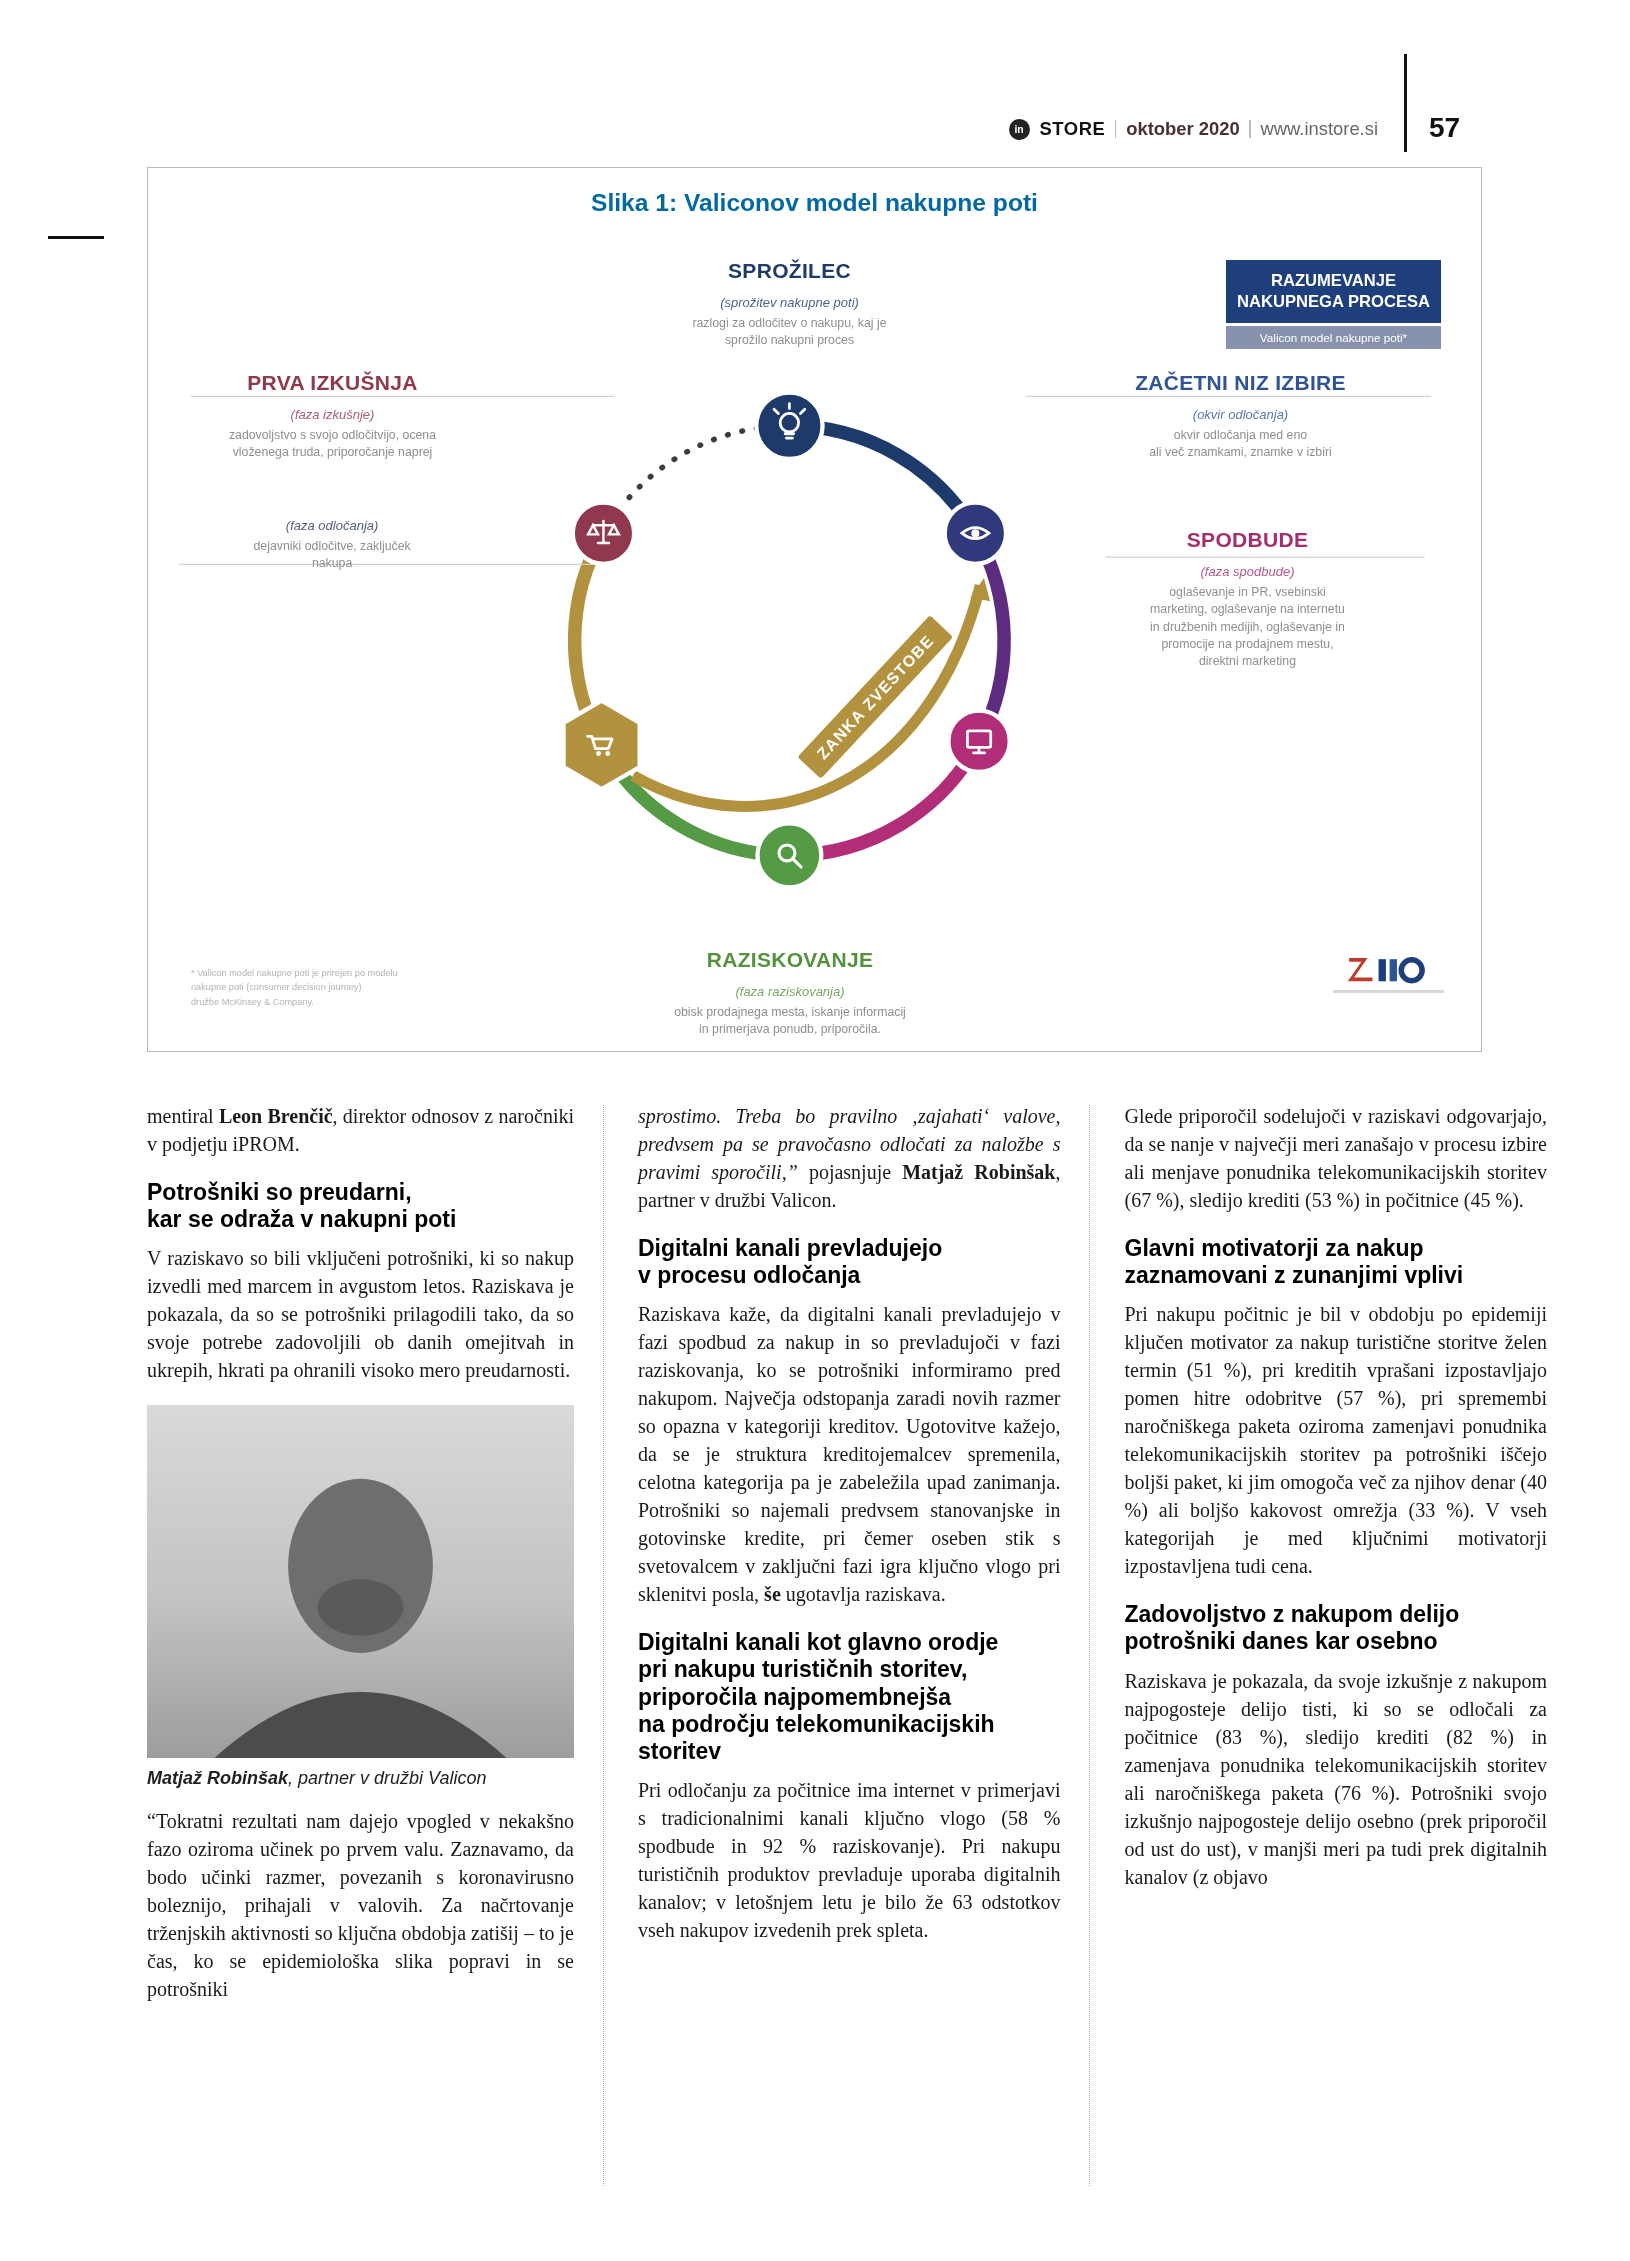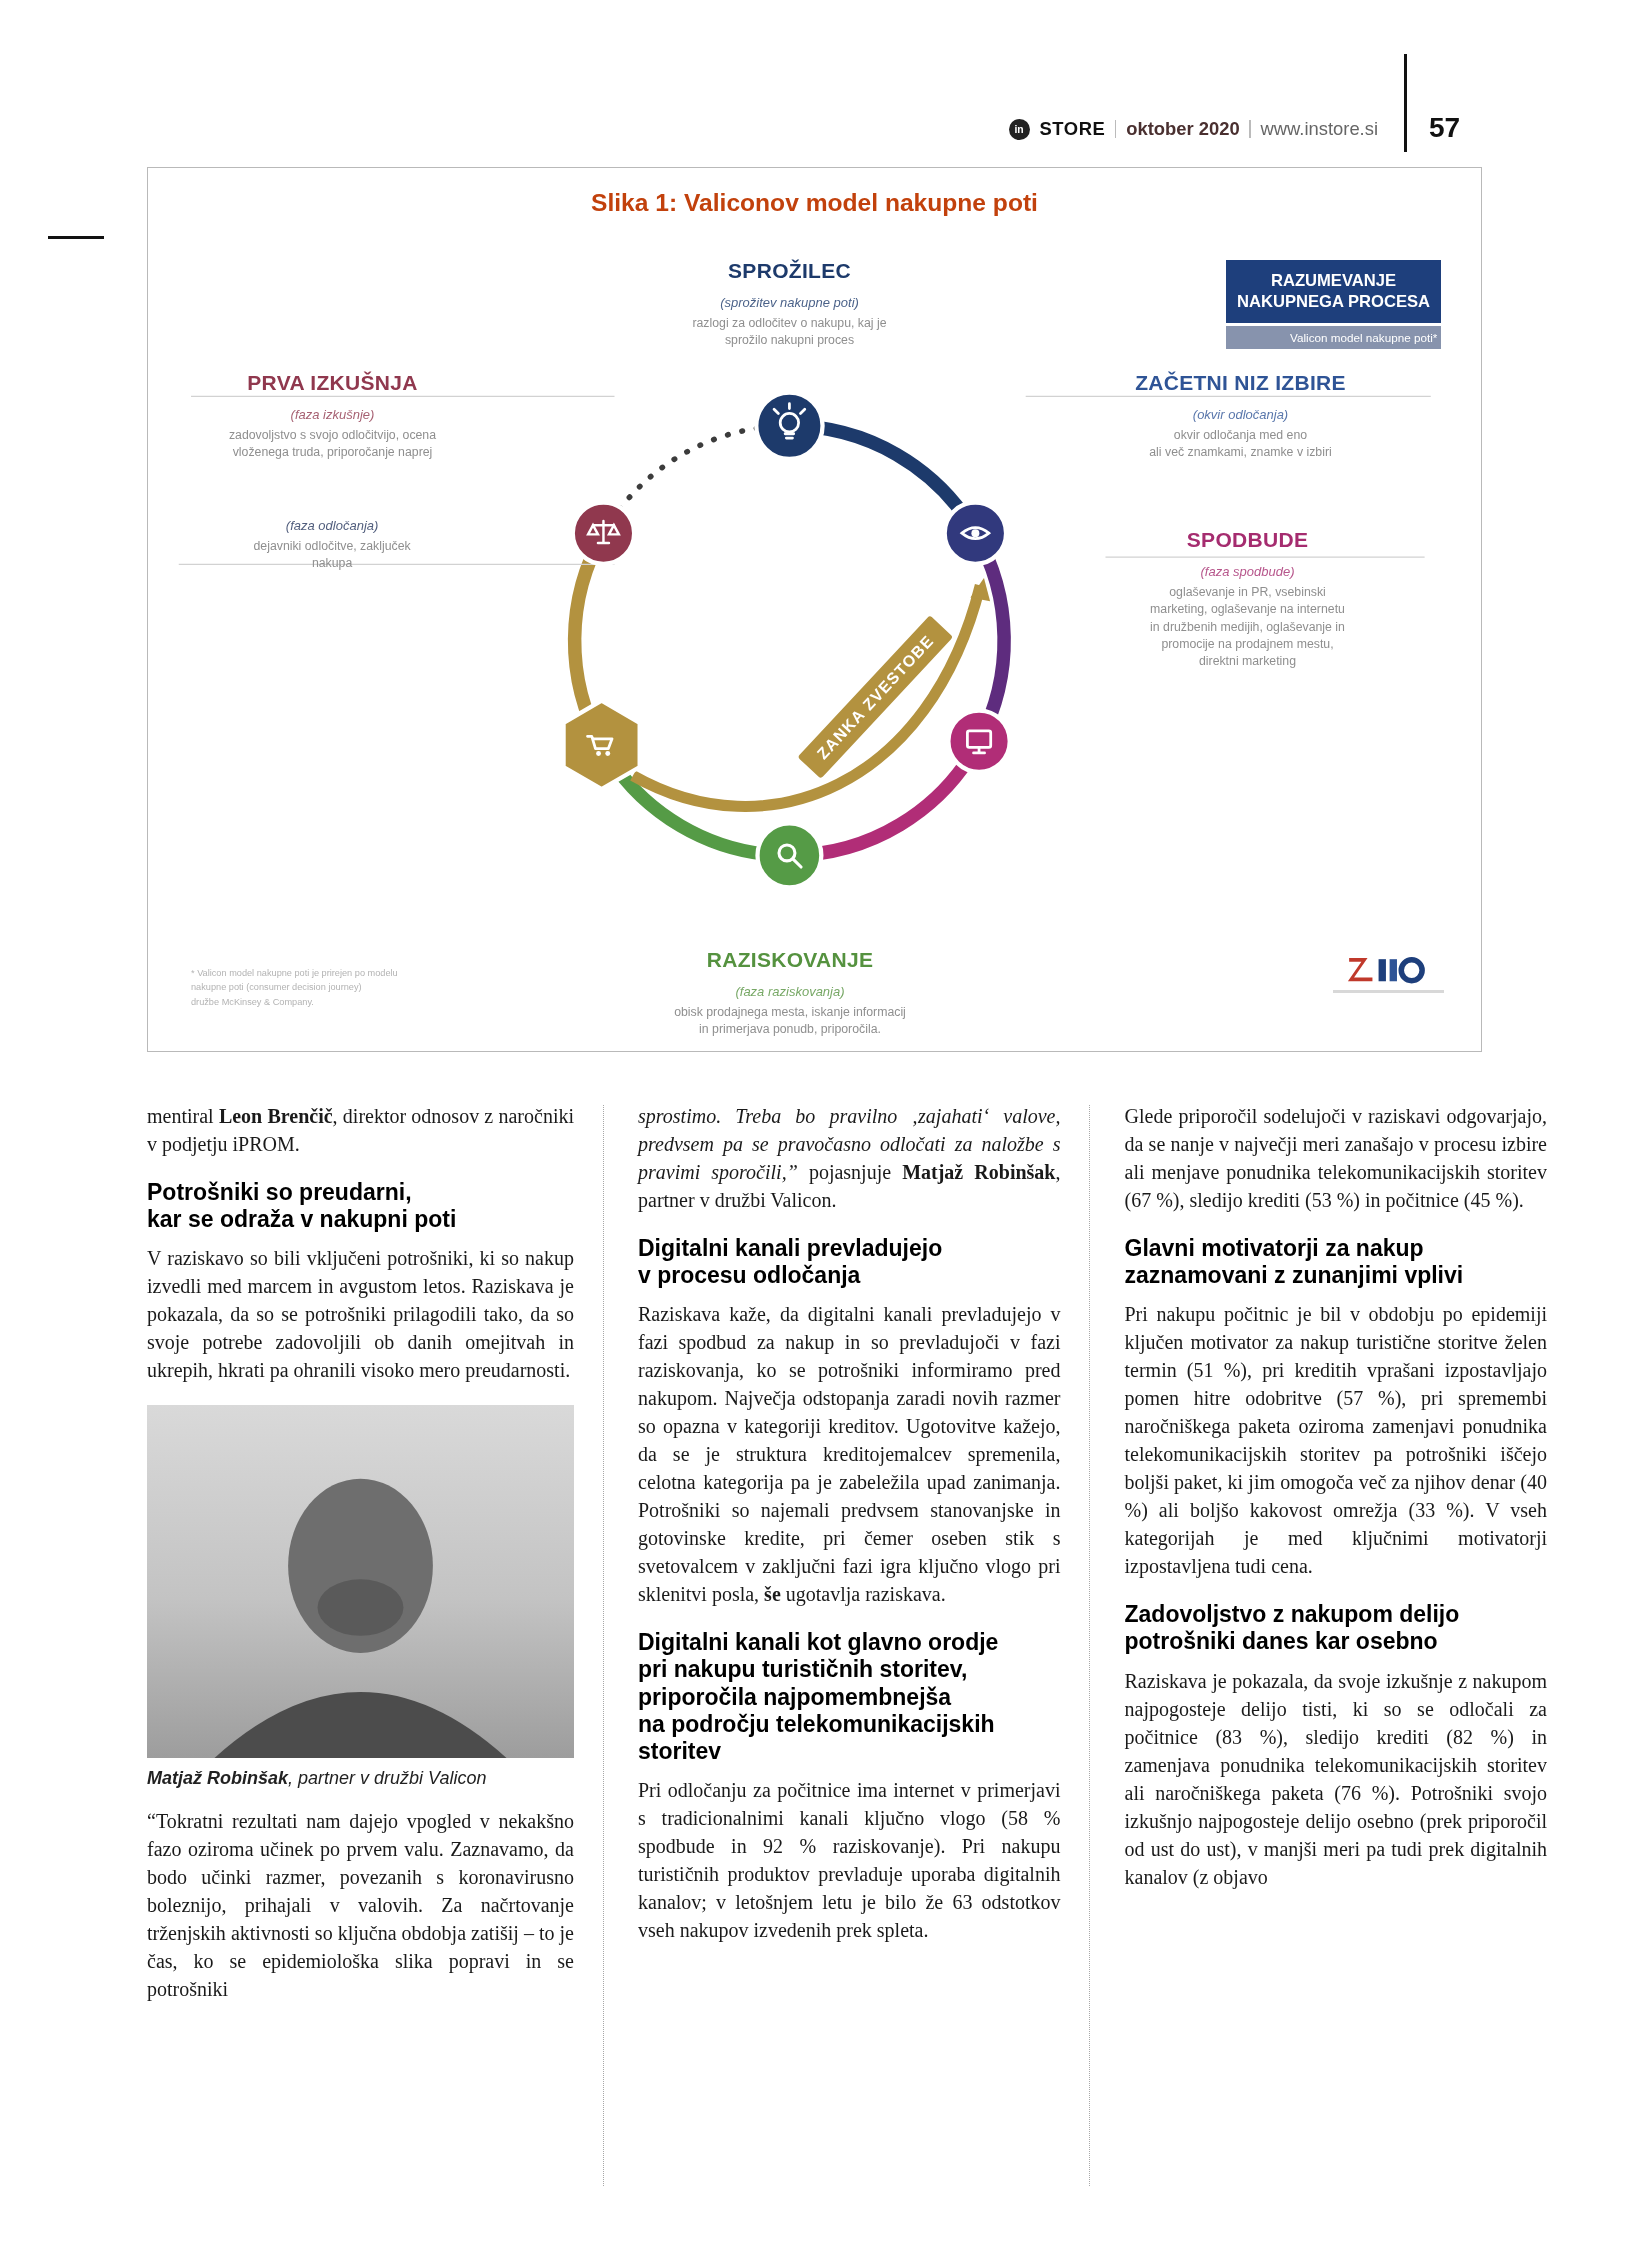--- a/index.html
+++ b/index.html
@@ -26,35 +26,35 @@
   .issue { font-weight:bold; color:#4a3030; }
   .site { color:#666; text-decoration:none; }
   .pageno { position:absolute; top:112px; left:1429px; font-family:"Liberation Sans",sans-serif; font-weight:bold; font-size:28px; color:#111; }
 
   
   .figure {
     position:absolute; left:147px; top:167px; width:1335px; height:885px;
     border:1.2px solid #b9b9b9; background:#fff;
   }
   .fig-title { position:absolute; top:21px; left:0; width:100%; text-align:center;
-    font-family:"Liberation Sans",sans-serif; font-weight:bold; font-size:24.6px; color:#c2410c; }
+    font-family:"Liberation Sans",sans-serif; font-weight:bold; font-size:24.6px; color:#0369a1; }
   .diagram { position:absolute; left:0; top:0; width:1335px; height:885px; }
 
   .stage { position:absolute; text-align:center; font-family:"Liberation Sans",sans-serif; }
   .stage-title { font-weight:bold; font-size:21px; letter-spacing:0.3px; line-height:1.18; white-space:pre-line; }
   .stage-phase { font-style:italic; font-size:13px; margin-top:11px; opacity:.8; }
   .stage-desc { font-size:12.3px; color:#8f8f8f; margin-top:4.9px; line-height:1.42; white-space:pre-line; }
   .navy{color:#1d3a6b} .blue{color:#2f5496} .magenta{color:#a52c6f}
   .green{color:#55923f} .maroon{color:#90384e} .slate{color:#25355c}
 
   .banner { position:absolute; left:1078px; top:92px; width:215px; text-align:center;
     font-family:"Liberation Sans",sans-serif; }
   .banner-main { background:#1e3f7c; color:#fff; font-weight:bold; font-size:16.6px;
     line-height:1.3; padding:9.8px 6.1px; white-space:pre-line; }
-  .banner-sub { background:#8793ad; color:#fff; font-size:11.7px; padding:4.9px 3.7px; margin-top:3.7px;text-align:right; }
+  .banner-sub { background:#8793ad; color:#fff; font-size:11.7px; padding:4.9px 3.7px; margin-top:3.7px; }
 
   .fig-footnote { position:absolute; left:43px; top:798px; width:344px;
     font-family:"Liberation Sans",sans-serif; font-size:9.2px; color:#b3b3b3;
     line-height:1.55; white-space:pre-line; text-align:left; }
   .fig-logo { position:absolute; left:1185px; top:785px; width:111px; text-align:center; }
   .fig-logo-caption { font-family:"Liberation Sans",sans-serif; font-size:8px; color:#1e3f7c; margin-top:2.5px; }
 
   
   .article { position:absolute; left:147px; top:1102px; width:1400px; display:flex; gap:64px; }
   .col { width:427px; }

